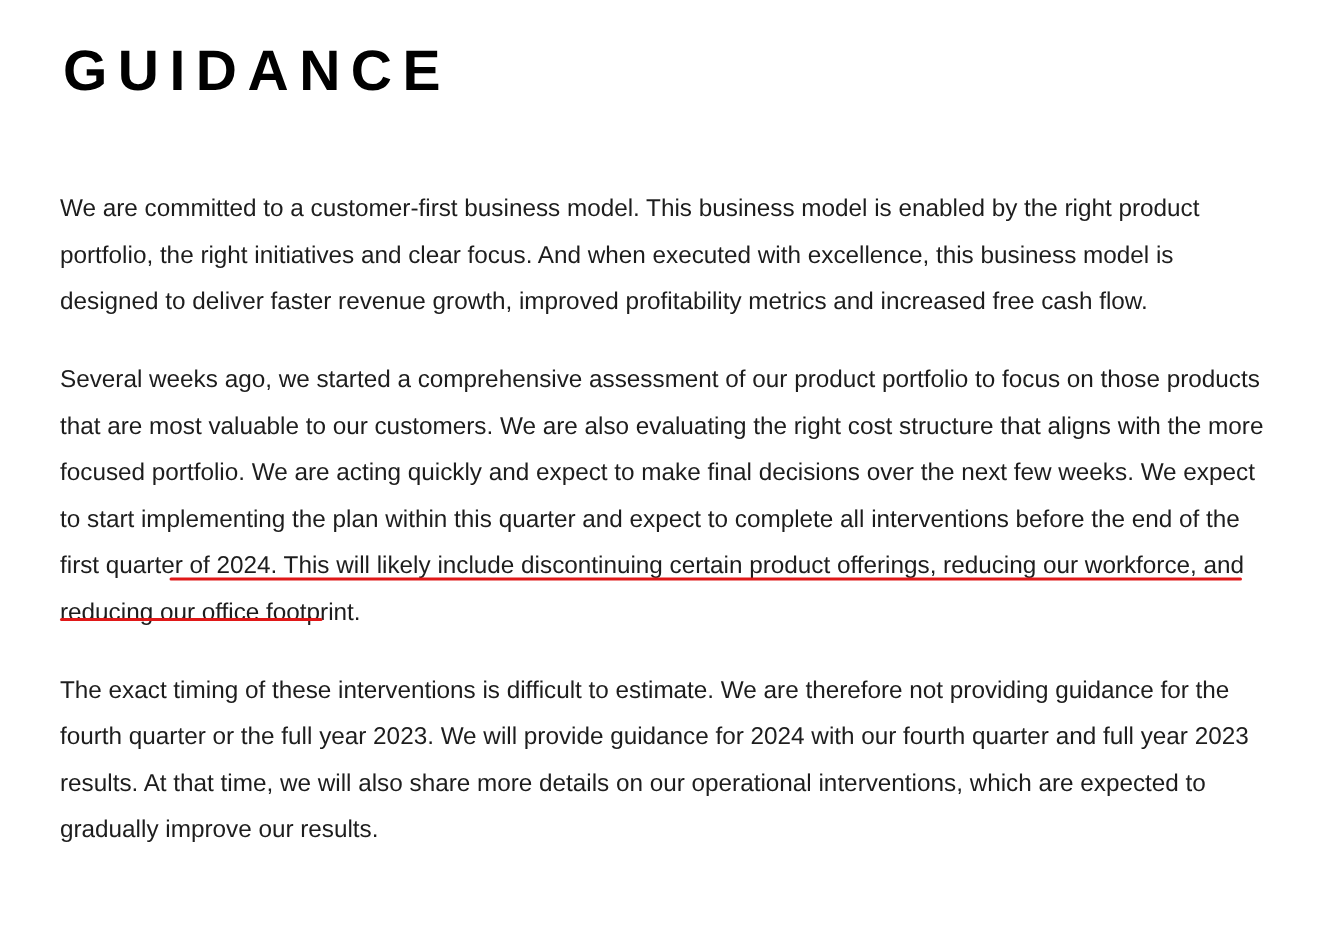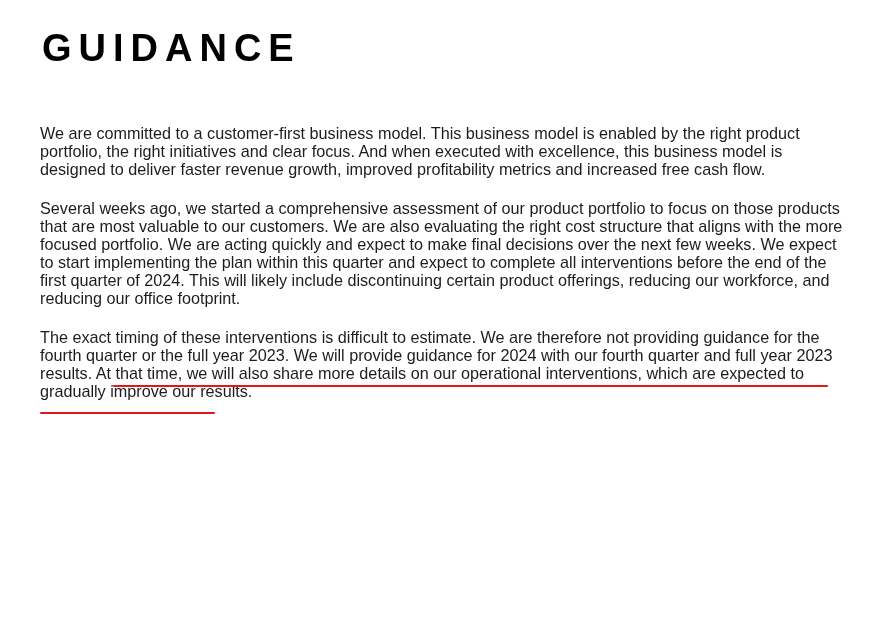--- a/index.html
+++ b/index.html
@@ -27,21 +27,21 @@
     font-weight: bold;
     letter-spacing: 7px;
     color: #000000;
     margin: 0 0 0 2px;
     padding-top: 8px;
     line-height: 1.2;
     font-family: "Liberation Sans", sans-serif;
   }
   .body-block {
     font-size: 16.2px;
-    line-height: 18px;
+    line-height: 31px;
     color: #1d1d1d;
     margin: 0;
     max-width: 805px;
   }
   .block-spacer-1 { height: 52px; }
   .block-spacer { height: 21px; }
   .ul-seg {
     position: absolute;
     height: 2px;
     background: #e01818;

